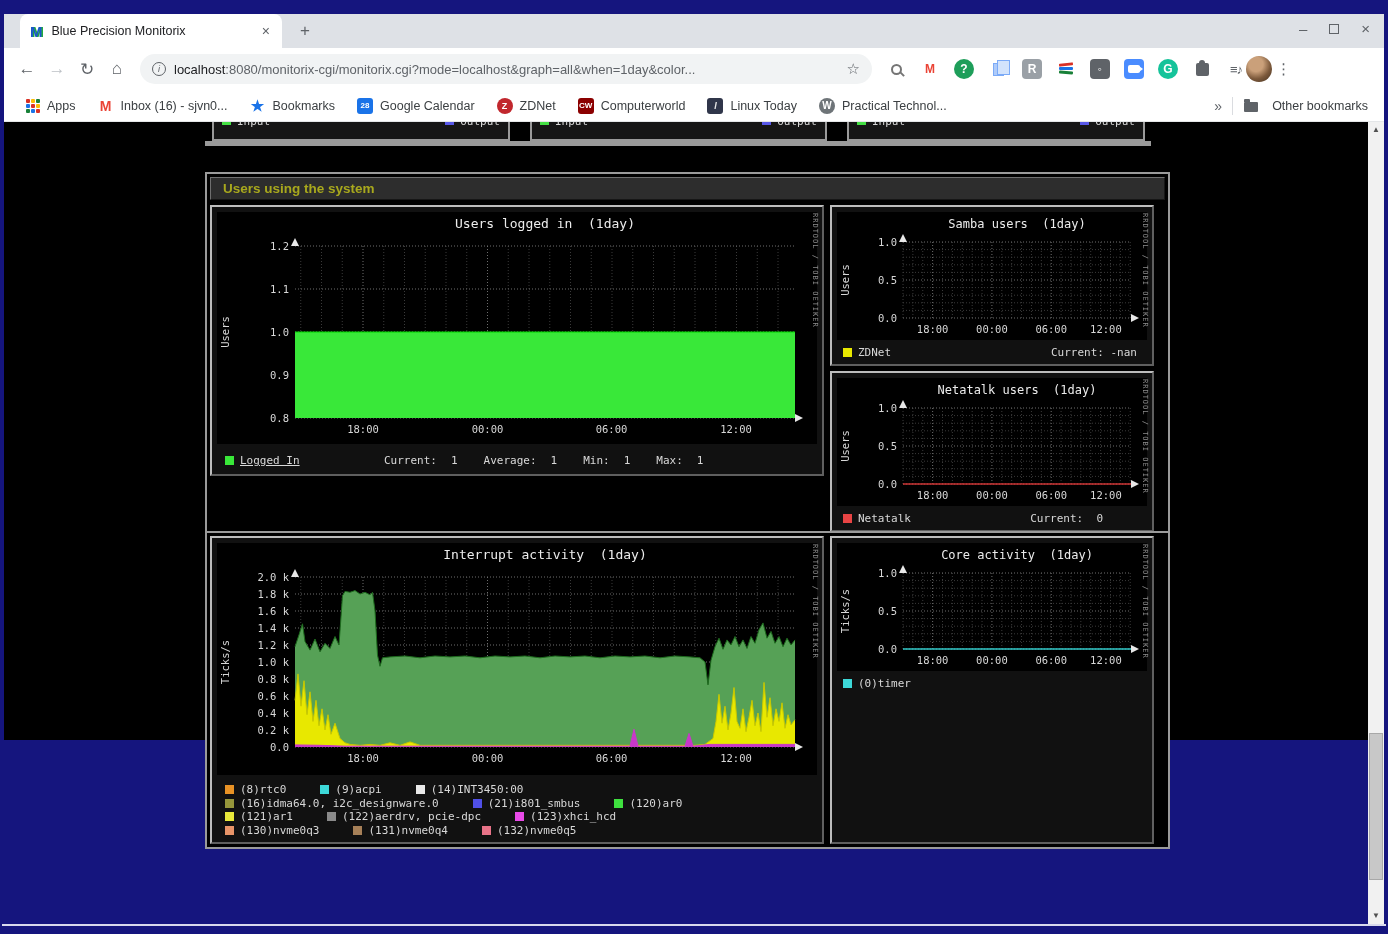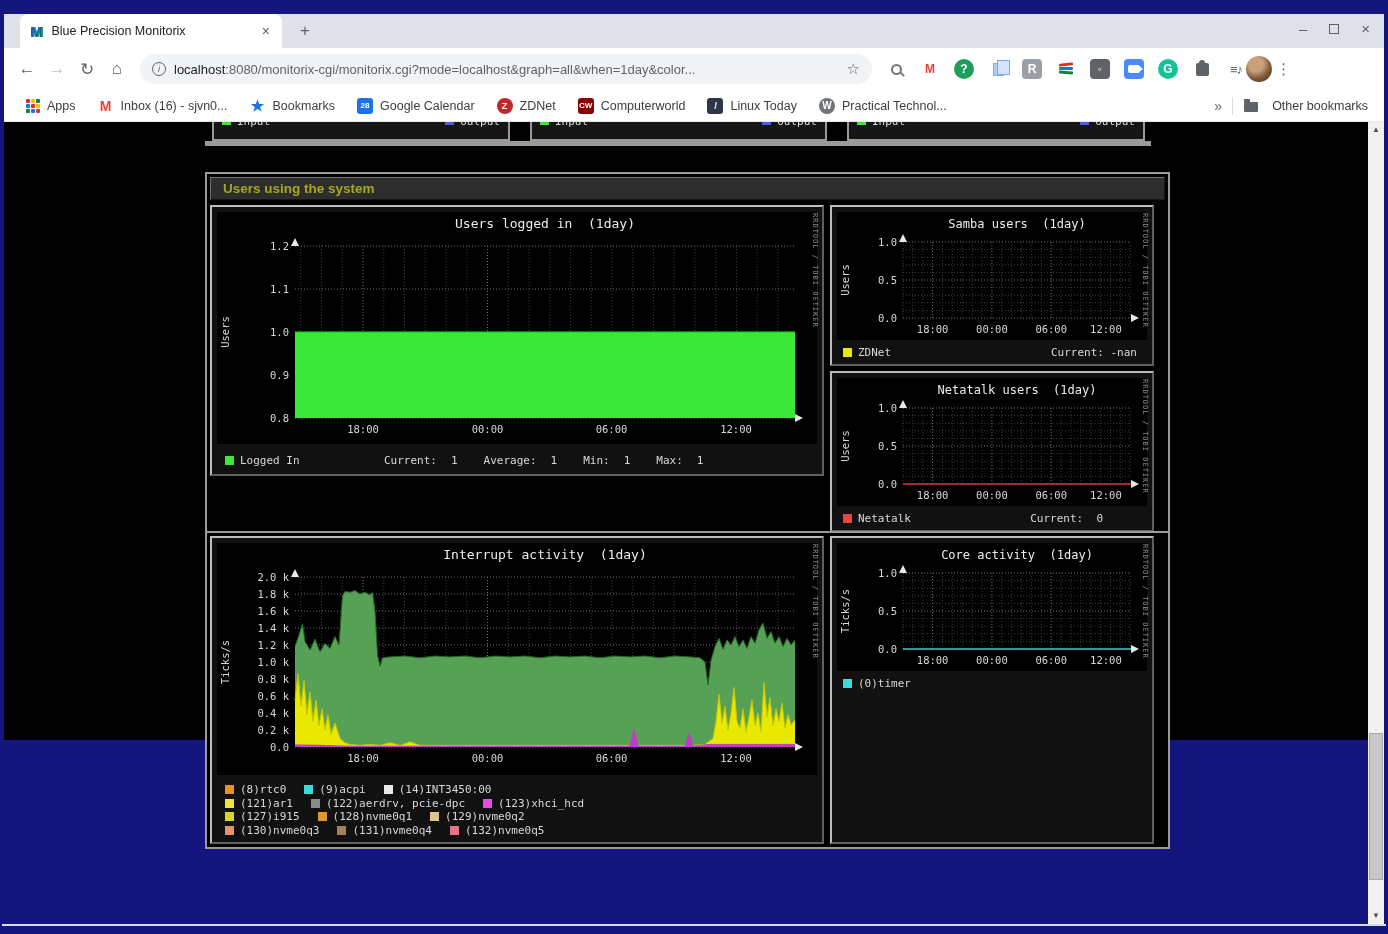--- a/index.html
+++ b/index.html
@@ -113,30 +113,30 @@
   .rrd-vert { position:absolute; top:6px; right:3px; writing-mode:vertical-rl; font-size:7px;
               color:#8e8e8e; letter-spacing:1px; font-family:"DejaVu Sans Mono", monospace; }
   svg.chart { display:block; background:#000; }
   text.tick { fill:#d8d8d8; font-family:"DejaVu Sans Mono", monospace; font-size:10.5px; }
   text.gtitle { fill:#ececec; font-family:"DejaVu Sans Mono", monospace; font-size:13px; }
   svg.small text.gtitle { font-size:12px; }
 
   .legend-line { font-family:"DejaVu Sans Mono", monospace; font-size:11px; color:#d8d8d8;
                  display:flex; align-items:center; margin:10px 0 2px 8px; }
   .sq { width:9px; height:9px; display:inline-block; margin-right:6px; flex:none; }
-  .leg-name { width:118px; }
+  .leg-name { width:118px;text-decoration:underline; }
   .leg-k { margin-left:26px; }
   .leg-v { margin-left:14px; }
   .legend-split { display:flex; justify-content:space-between; font-family:"DejaVu Sans Mono", monospace;
                   font-size:11px; color:#d8d8d8; margin:6px 10px 0 6px; align-items:center; }
   .legend-split .lft { display:flex; align-items:center; }
   .legend-rows { font-family:"DejaVu Sans Mono", monospace; font-size:11px; color:#d8d8d8;
                  margin:8px 0 0 8px; line-height:13.5px; }
   .legend-rows .row { display:flex; align-items:center; }
-  .legend-rows .li { display:flex; align-items:center; margin-right:18px; white-space:nowrap; }
+  .legend-rows .li { display:flex; align-items:center; margin-right:34px; white-space:nowrap; }
 </style>
 </head>
 <body>
 
 <div class="window">
 
   <div class="titlebar-strip"></div>
 
   <div class="tabstrip">
     <div class="tab">
@@ -533,44 +533,44 @@
                     <i class="sq" style="background: rgb(61, 216, 216);"></i>
                     <span>(9)acpi</span>
                   </span>
                   <span class="li">
                     <i class="sq" style="background: rgb(232, 232, 232);"></i>
                     <span>(14)INT3450:00</span>
                   </span>
                 </div>
                 <div class="row">
                   <span class="li">
+                    <i class="sq" style="background: rgb(151, 151, 59);"></i>
+                    <span>(16)idma64.0, i2c_designware.0</span>
+                  </span>
+                  <span class="li">
+                    <i class="sq" style="background: rgb(80, 80, 232);"></i>
+                    <span>(21)i801_smbus</span>
+                  </span>
+                  <span class="li">
+                    <i class="sq" style="background: rgb(63, 224, 63);"></i>
+                    <span>(120)ar0</span>
+                  </span>
+                </div>
+                <div class="row">
+                  <span class="li">
                     <i class="sq" style="background: rgb(232, 232, 58);"></i>
                     <span>(121)ar1</span>
                   </span>
                   <span class="li">
                     <i class="sq" style="background: rgb(138, 138, 138);"></i>
                     <span>(122)aerdrv, pcie-dpc</span>
                   </span>
                   <span class="li">
                     <i class="sq" style="background: rgb(232, 74, 232);"></i>
                     <span>(123)xhci_hcd</span>
-                  </span>
-                </div>
-                <div class="row">
-                  <span class="li">
-                    <i class="sq" style="background: rgb(216, 216, 34);"></i>
-                    <span>(127)i915</span>
-                  </span>
-                  <span class="li">
-                    <i class="sq" style="background: rgb(224, 148, 51);"></i>
-                    <span>(128)nvme0q1</span>
-                  </span>
-                  <span class="li">
-                    <i class="sq" style="background: rgb(224, 196, 146);"></i>
-                    <span>(129)nvme0q2</span>
                   </span>
                 </div>
                 <div class="row">
                   <span class="li">
                     <i class="sq" style="background: rgb(232, 148, 104);"></i>
                     <span>(130)nvme0q3</span>
                   </span>
                   <span class="li">
                     <i class="sq" style="background: rgb(166, 128, 88);"></i>
                     <span>(131)nvme0q4</span>

